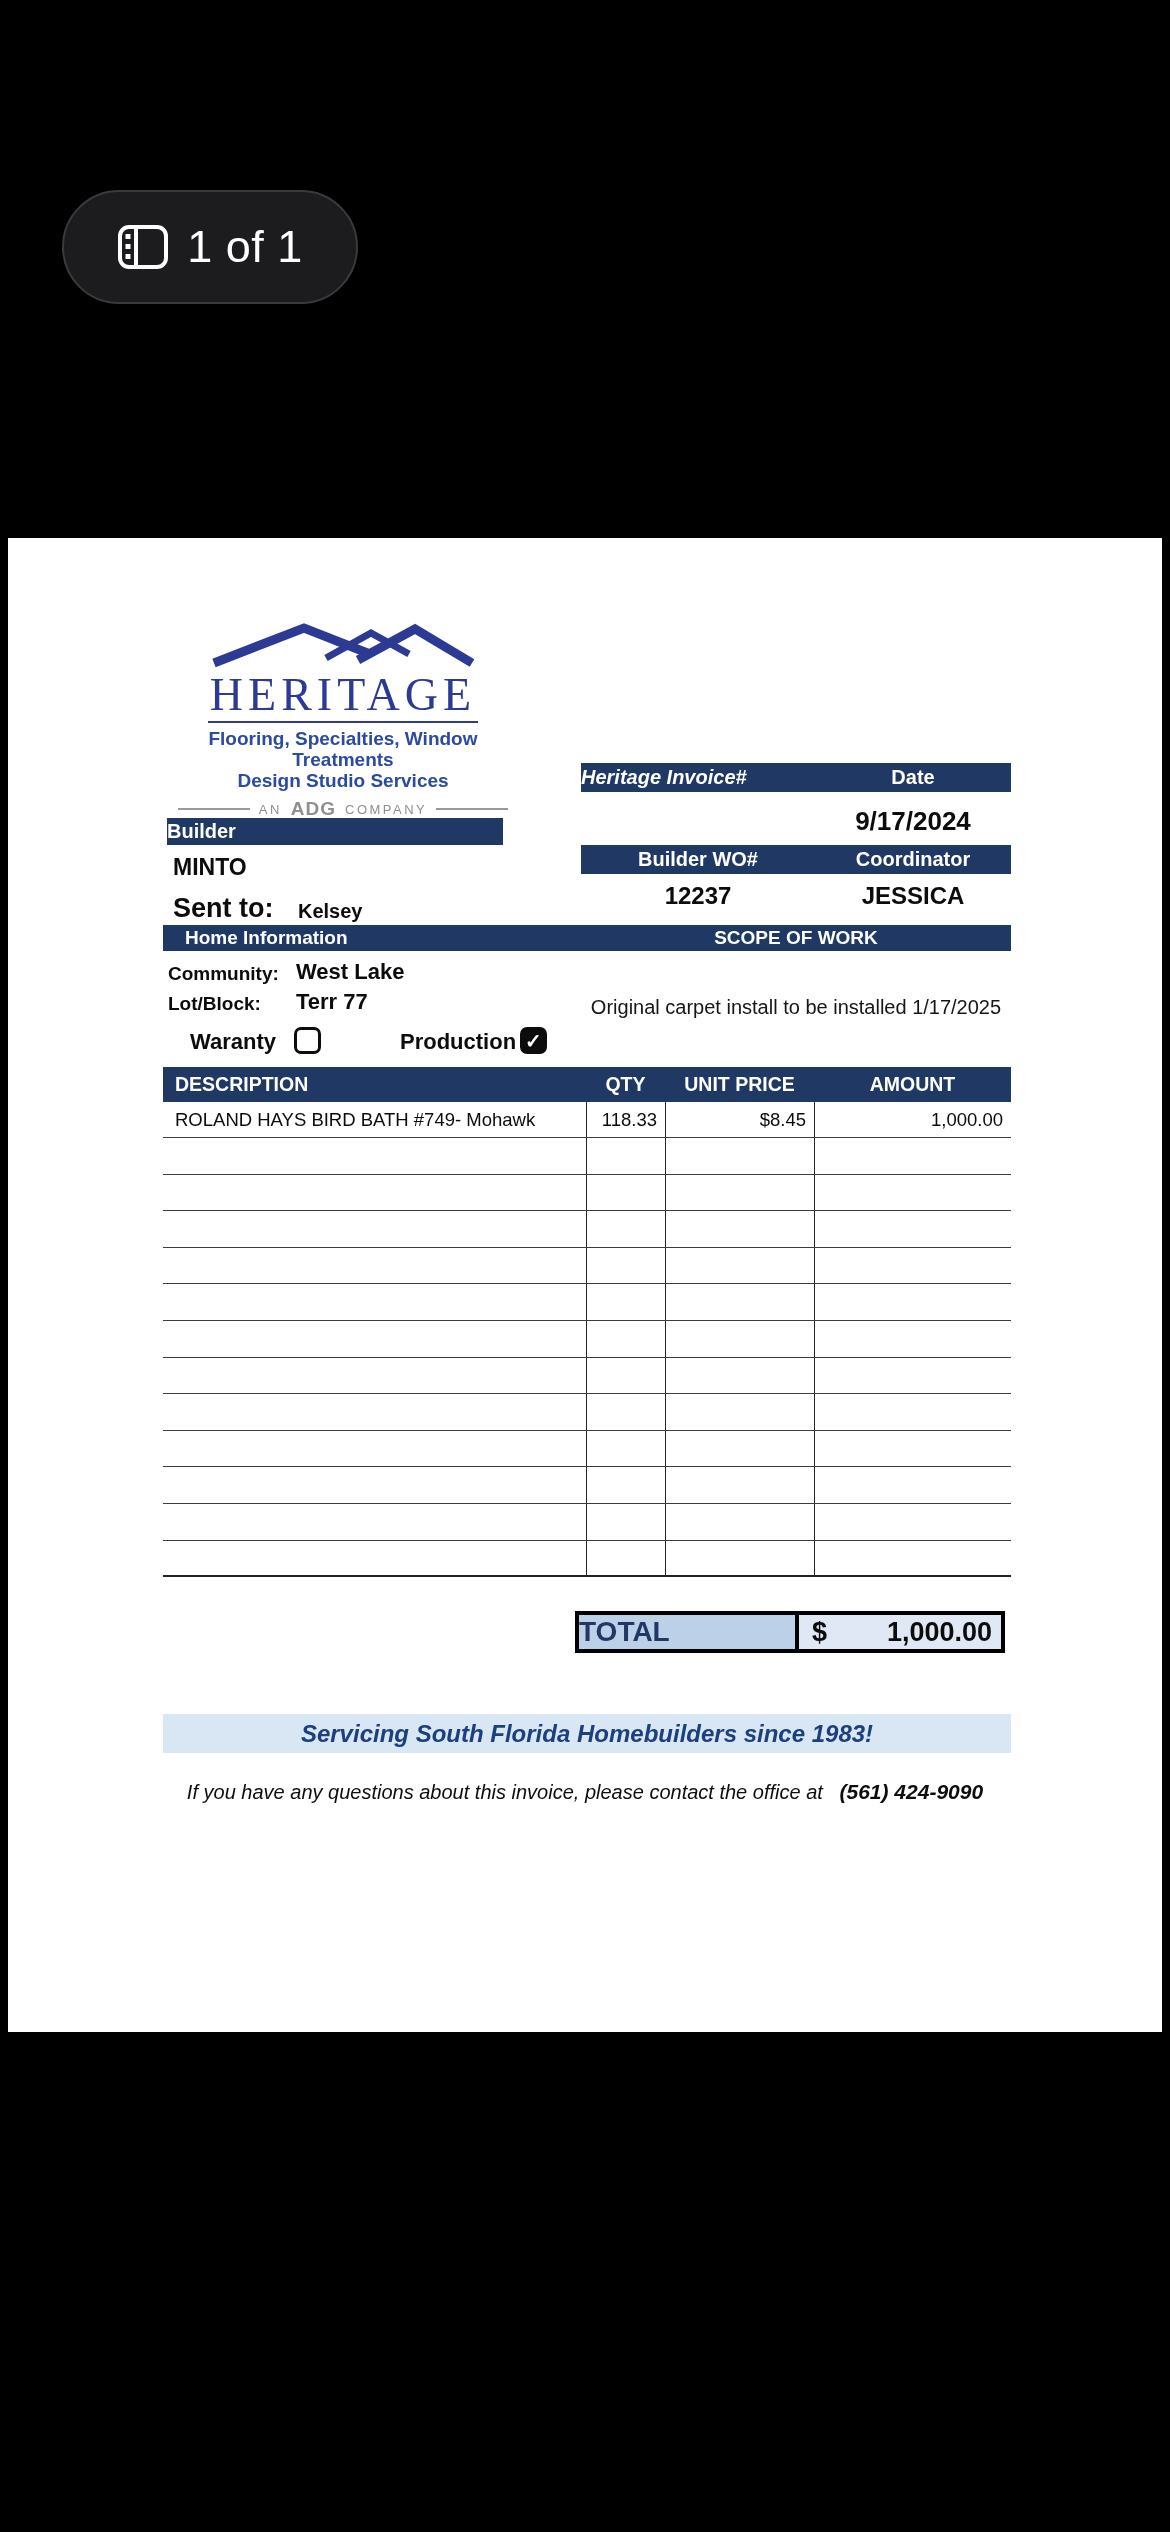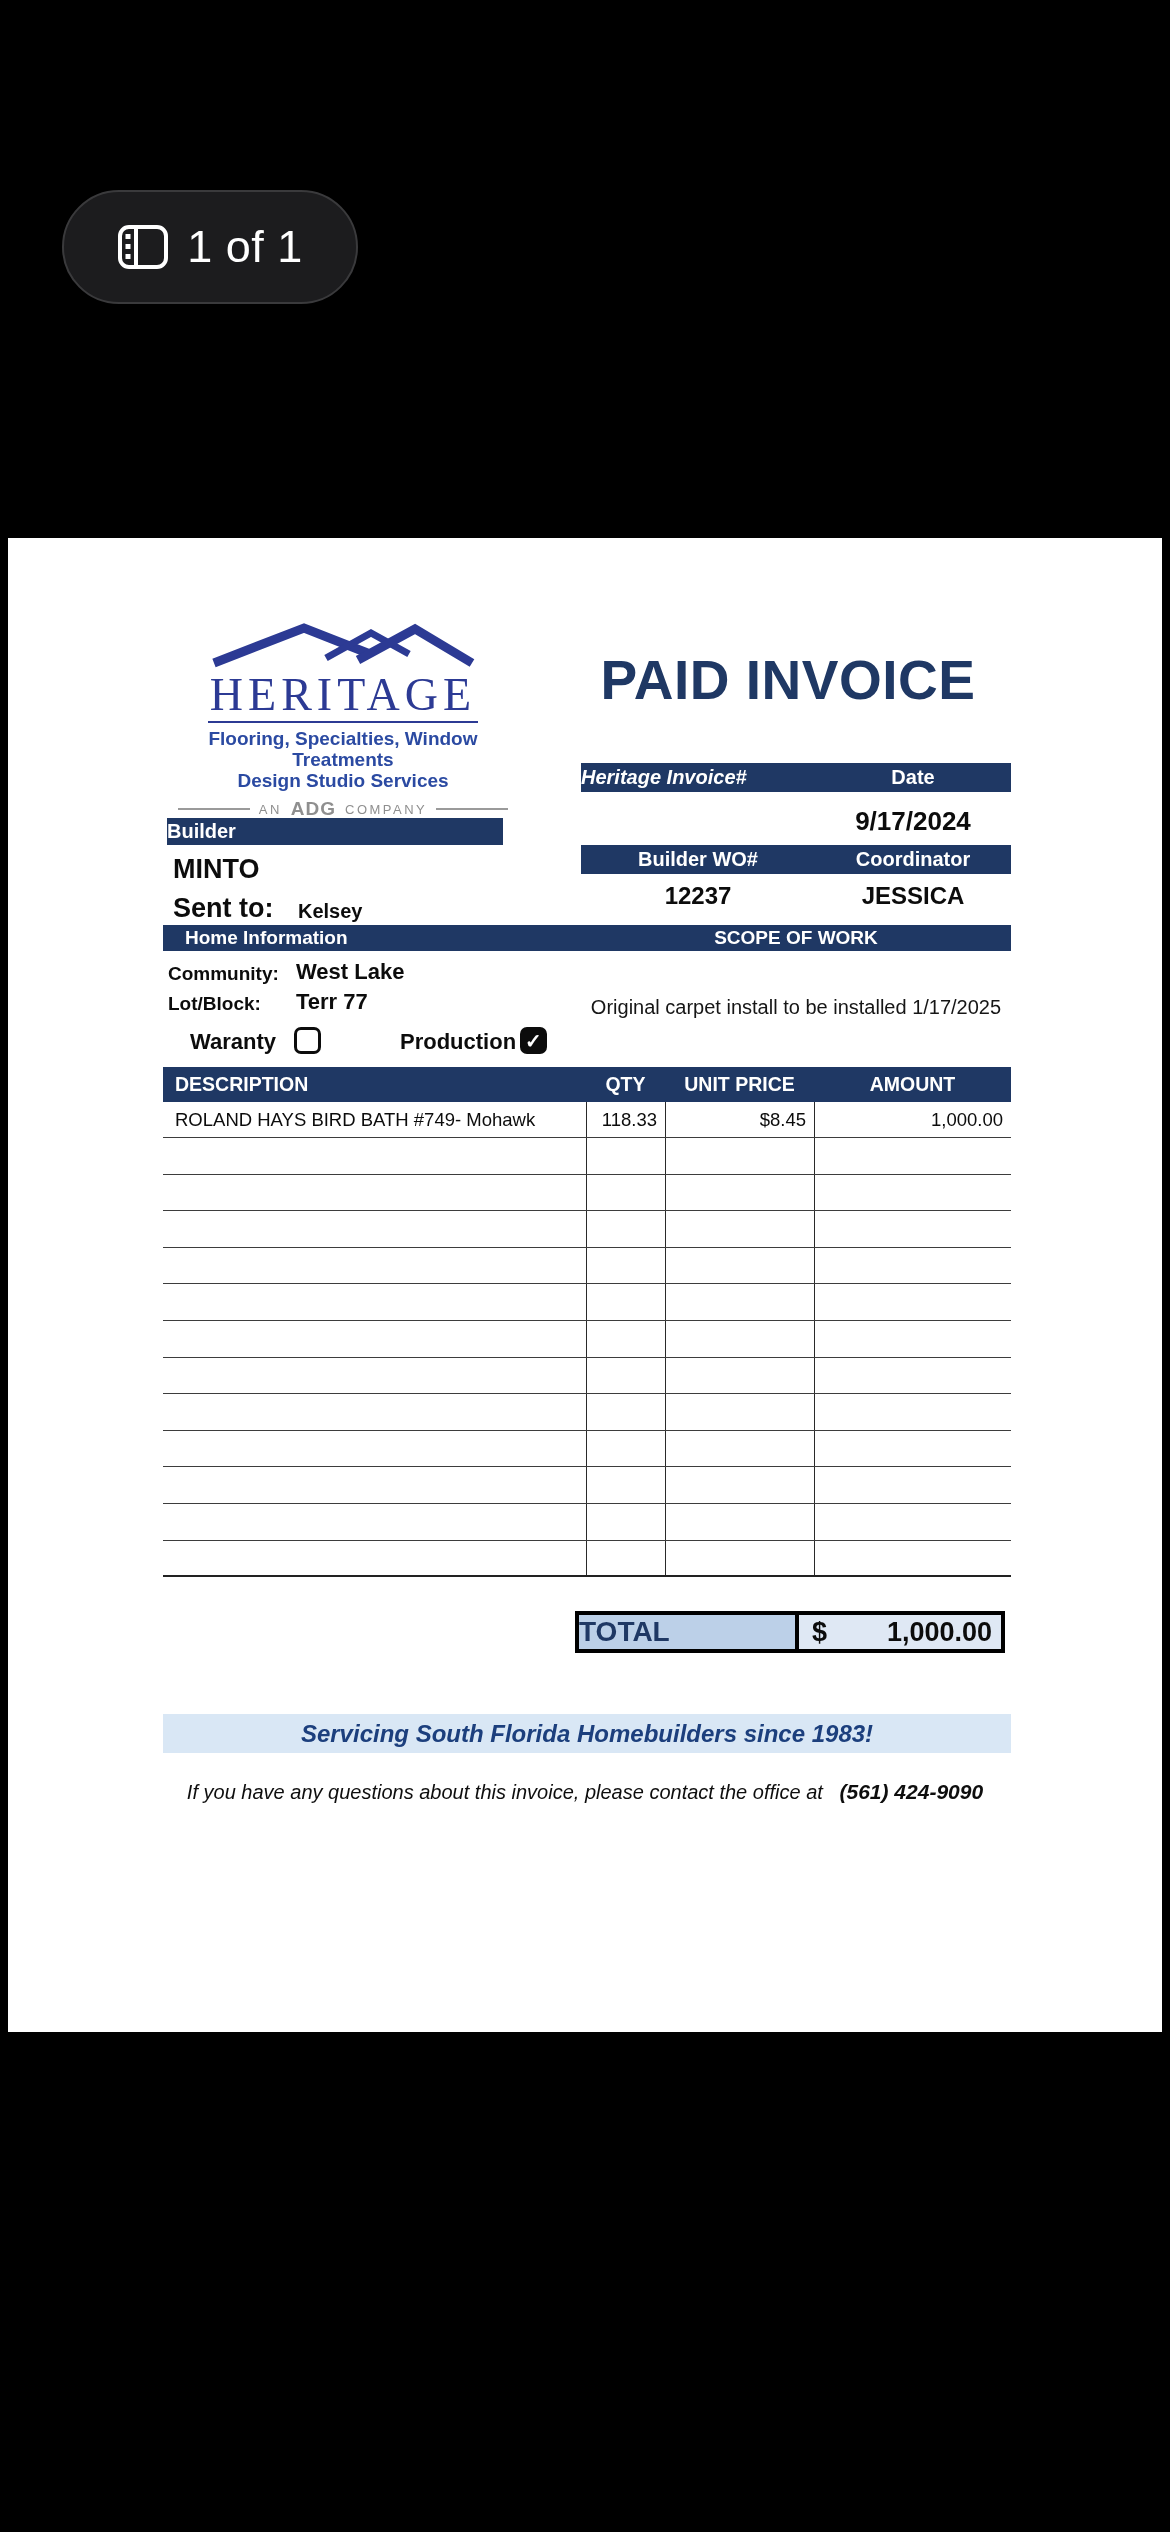--- a/index.html
+++ b/index.html
@@ -39,21 +39,21 @@
   .bar1{left:573px;top:225px;width:430px;height:29px;font-size:20px;}
   .bar1 .c1{width:234px;font-style:italic;}
   .bar1 .c2{width:196px;text-align:center;}
   .date-value{left:807px;top:268px;width:196px;text-align:center;
               font-size:26px;font-weight:700;color:#0c0c0c;}
   .bar2{left:573px;top:307px;width:430px;height:29px;font-size:20px;}
   .values2-a{left:573px;top:344px;width:234px;text-align:center;font-size:24px;font-weight:700;color:#0c0c0c;}
   .values2-b{left:807px;top:344px;width:196px;text-align:center;font-size:24px;font-weight:700;color:#0c0c0c;}
 
   .builder-bar{left:159px;top:280px;width:336px;height:27px;font-size:20px;}
-  .builder-name{left:165px;top:316px;font-size:27px;font-weight:700;color:#0c0c0c;}
+  .builder-name{left:165px;top:316px;font-size:23px;font-weight:700;color:#0c0c0c;}
   .sent-label{left:165px;top:355px;font-size:27px;font-weight:700;color:#0c0c0c;}
   .sent-value{left:290px;top:362px;font-size:20px;font-weight:700;color:#0c0c0c;}
 
   .fullbar{left:155px;top:387px;width:848px;height:26px;font-size:19px;}
   .fullbar .home{padding-left:22px;}
   .fullbar .scope{position:absolute;left:418px;width:430px;text-align:center;}
 
   .kv-label{font-size:19px;font-weight:700;color:#0c0c0c;}
   .kv-value{font-size:22px;font-weight:600;color:#0c0c0c;}
   .community-label{left:160px;top:425px;}
@@ -140,21 +140,20 @@
     <div class="logo-tag">Design Studio Services</div>
     <div class="adg-row">
       <span class="rule"></span>
       <span>AN</span>
       <span class="adg-mark">ADG</span>
       <span>COMPANY</span>
       <span class="rule"></span>
     </div>
   </div>
 
-  <div class="abs doc-title">PAID INVOICE</div>
 
   <div class="abs bar bar1">
     <span class="c1">Heritage Invoice#</span>
     <span class="c2">Date</span>
   </div>
   <div class="abs date-value">9/17/2024</div>
 
   <div class="abs bar bar2">
     <span class="c1" style="width:234px;text-align:center;">Builder WO#</span>
     <span class="c2" style="width:196px;text-align:center;">Coordinator</span>

